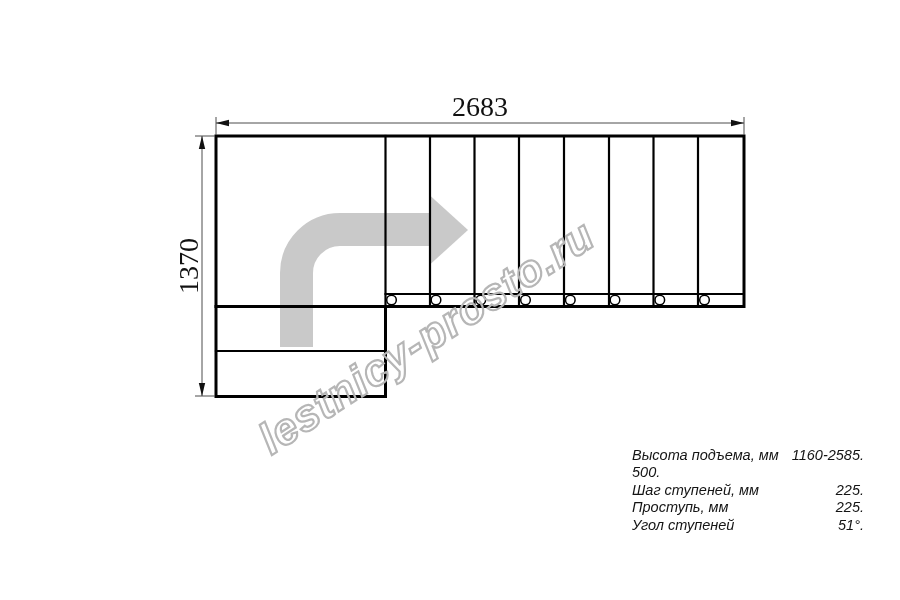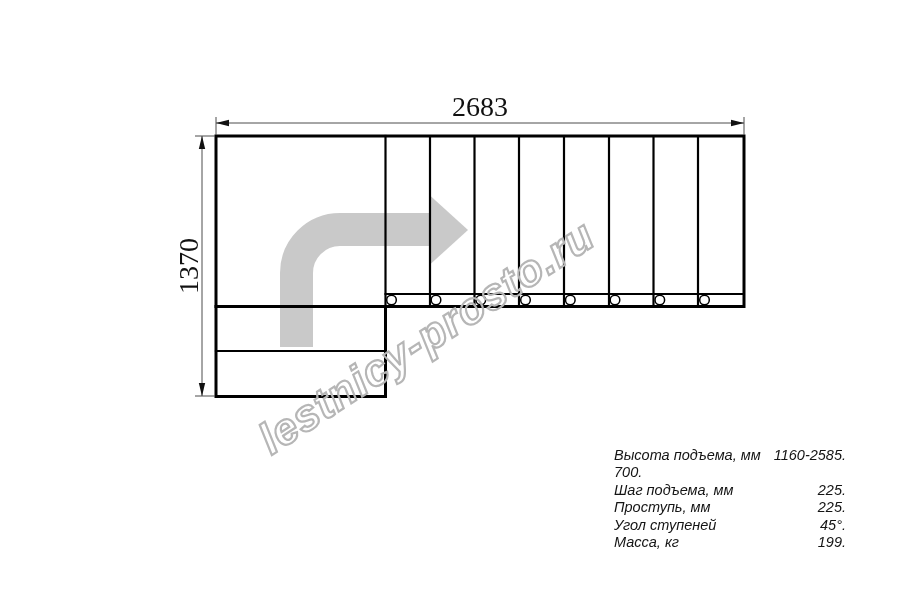--- a/index.html
+++ b/index.html
@@ -15,21 +15,21 @@
   }
   .watermark{
     position:absolute;left:263px;top:388px;height:52px;line-height:52px;
     transform-origin:left center;transform:rotate(-33deg);
     font-family:"Liberation Sans",sans-serif;font-style:italic;font-weight:bold;
     font-size:44px;letter-spacing:1px;white-space:nowrap;
     color:transparent;-webkit-text-stroke:2.2px #b6b6b6;
     pointer-events:none;
   }
   .specs{
-    position:absolute;left:614px;top:418px;width:232px;
+    position:absolute;left:632px;top:418px;width:232px;
     font-style:italic;font-size:14.5px;line-height:17.4px;color:#141414;
   }
   .spec-row{display:flex;justify-content:space-between;}
   .spec-label{white-space:nowrap;}
   .spec-value{white-space:nowrap;text-align:right;}
 </style>
 </head>
 <body>
 
 <div class="canvas">
@@ -90,33 +90,29 @@
   </svg>
 
   <div class="watermark">lestnicy-prosto.ru</div>
 
   <div class="specs">
     <div class="spec-row">
       <span class="spec-label">Высота подъема, мм</span>
       <span class="spec-value">1160-2585.</span>
     </div>
     <div class="spec-row">
-      <span class="spec-value">700.</span>
+      <span class="spec-value">500.</span>
     </div>
     <div class="spec-row">
-      <span class="spec-label">Шаг подъема, мм</span>
+      <span class="spec-label">Шаг ступеней, мм</span>
       <span class="spec-value">225.</span>
     </div>
     <div class="spec-row">
       <span class="spec-label">Проступь, мм</span>
       <span class="spec-value">225.</span>
     </div>
     <div class="spec-row">
       <span class="spec-label">Угол ступеней</span>
-      <span class="spec-value">45°.</span>
-    </div>
-    <div class="spec-row">
-      <span class="spec-label">Масса, кг</span>
-      <span class="spec-value">199.</span>
+      <span class="spec-value">51°.</span>
     </div>
   </div>
 
 </div>
 
 </body></html>

